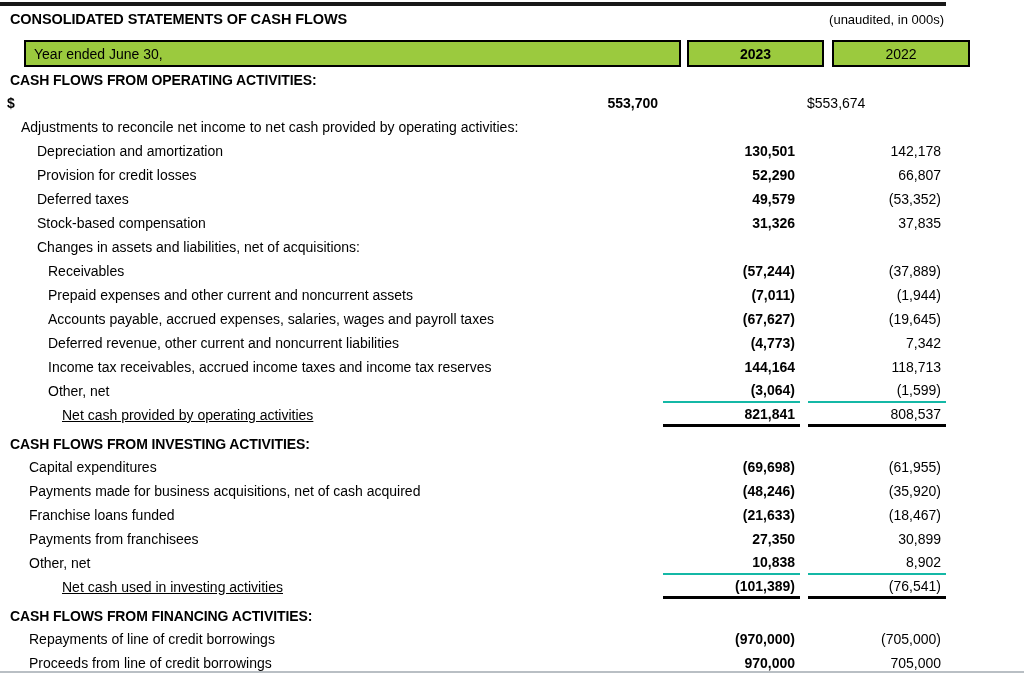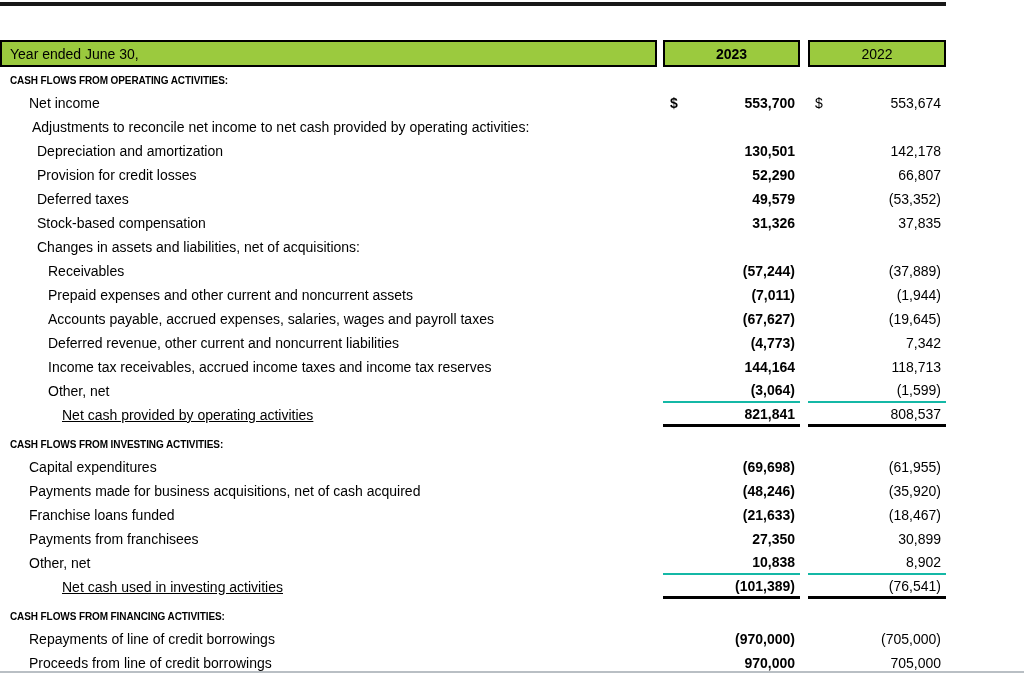--- a/index.html
+++ b/index.html
@@ -9,75 +9,78 @@
     font-family:"Liberation Sans", sans-serif;
   }
   .topbar {position:absolute; left:0; top:2px; width:946px; height:4px; background:#181818;}
   .titlerow {
     position:absolute; left:0; top:11px; width:946px;
     display:flex; justify-content:space-between; align-items:baseline;
     padding:0 2px 0 10px; box-sizing:border-box;
   }
   .title {font-weight:bold; font-size:14.5px; letter-spacing:-0.1px;}
   .note {font-size:13px;}
-  .greenrow {position:absolute; left:0; top:40px; width:946px; height:14px; display:flex;}
+  .greenrow {position:absolute; left:0; top:40px; width:946px; height:14px; display:flex;padding-left:24px;}
   .gcell {
     background:var(--green,#9bca3e); border:2px solid #000; box-sizing:border-box;
     height:27px; display:flex; align-items:center; font-size:14px;
   }
   .gc1 {width:657px; padding-left:8px;}
   .gsp1 {width:6px;}
   .gc2 {width:137px; justify-content:center; font-weight:bold;}
   .gsp2 {width:8px;}
   .gc3 {width:138px; justify-content:center;}
   .bodyarea {position:absolute; left:0; top:67px; width:946px;}
   .sechead {
     height:22px; margin-top:2px; display:flex; align-items:center;
-    padding-left:10px; font-weight:bold; font-size:10px; letter-spacing:-0.1px;
+    padding-left:10px; font-weight:bold; font-size:14px; letter-spacing:-0.1px;
   }
   .sechead.gapped {margin-top:6px;}
   .row {
     height:24px; display:grid; grid-template-columns:1fr 137px 8px 138px;
     align-items:center;
   }
   .lbl {font-size:14px; white-space:nowrap; overflow:hidden;}
   .ind-l1 {padding-left:29px;}
-  .ind-l1b {padding-left:32px;}
+  .ind-l1b {padding-left:21px;}
   .ind-l2 {padding-left:37px;}
   .ind-l3 {padding-left:48px;}
   .ind-l4 {padding-left:62px;text-decoration:underline;}
   .v {
     height:24px; display:flex; align-items:center; justify-content:flex-end;
     padding:0 5px 0 7px; box-sizing:border-box; font-size:14px; white-space:nowrap;
   }
   .v.v1 {font-weight:bold;}
   .v.with-dollar {justify-content:space-between;}
   .row.rule-single .v {border-bottom:2px solid #14b8a6;}
   .row.rule-total .v {border-bottom:3px solid #000;}
   .bottomline {position:absolute; left:0; top:671px; width:1024px; height:2px; background:#b9bfc4;}
 </style>
 </head>
 <body>
 
 <div class="sheet" style="--green: #9bca3e;">
   <div class="topbar"></div>
 
+  <div class="titlerow">
+    <span class="title">CONSOLIDATED STATEMENTS OF CASH FLOWS</span>
+    <span class="note">(unaudited, in 000s)</span>
+  </div>
 
   <div class="greenrow">
     <div class="gcell gc1">Year ended June 30,</div>
     <div class="gsp1"></div>
     <div class="gcell gc2">2023</div>
     <div class="gsp2"></div>
     <div class="gcell gc3">2022</div>
   </div>
 
   <div class="bodyarea" id="bodyarea">
       <div class="sechead">CASH FLOWS FROM OPERATING ACTIVITIES:</div>
       <div class="row">
-    <div class="lbl ind-l1">Net income</div>
     <div class="v v1 with-dollar">
           <span>$</span>
           <span>553,700</span>
         </div>
     <div class="vgap"></div>
     <div class="v v2 with-dollar">
           <span>$</span>
           <span>553,674</span>
         </div>
   </div>

